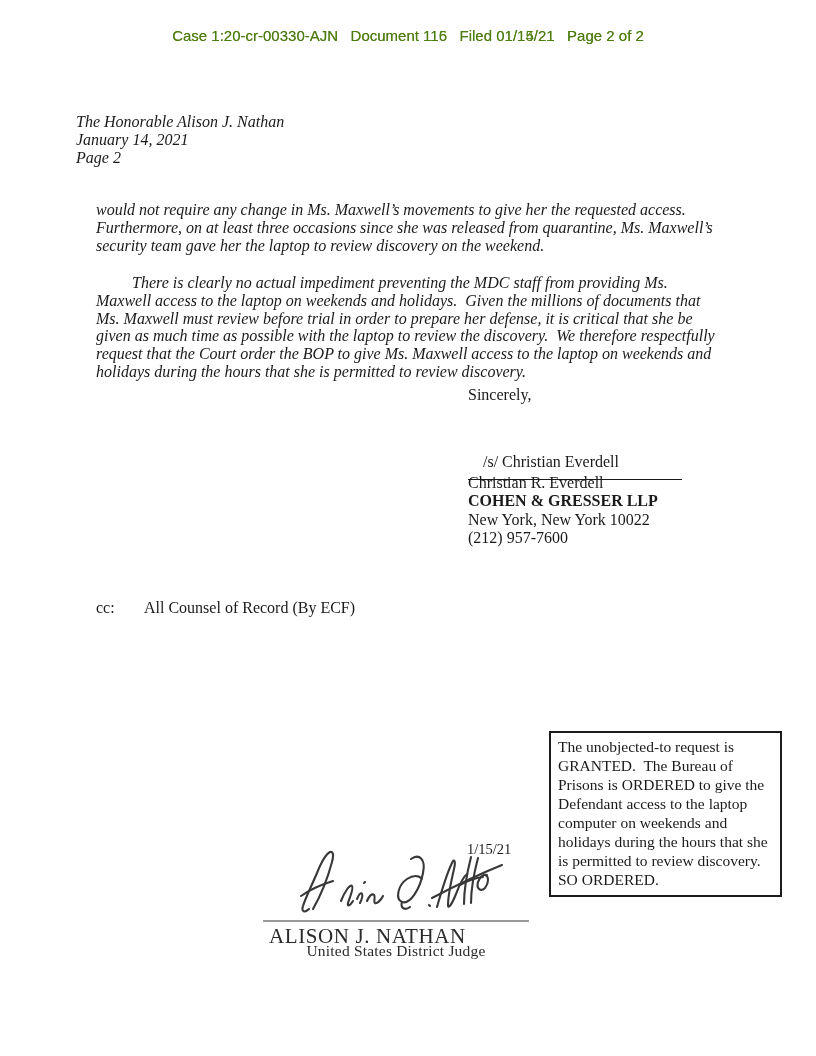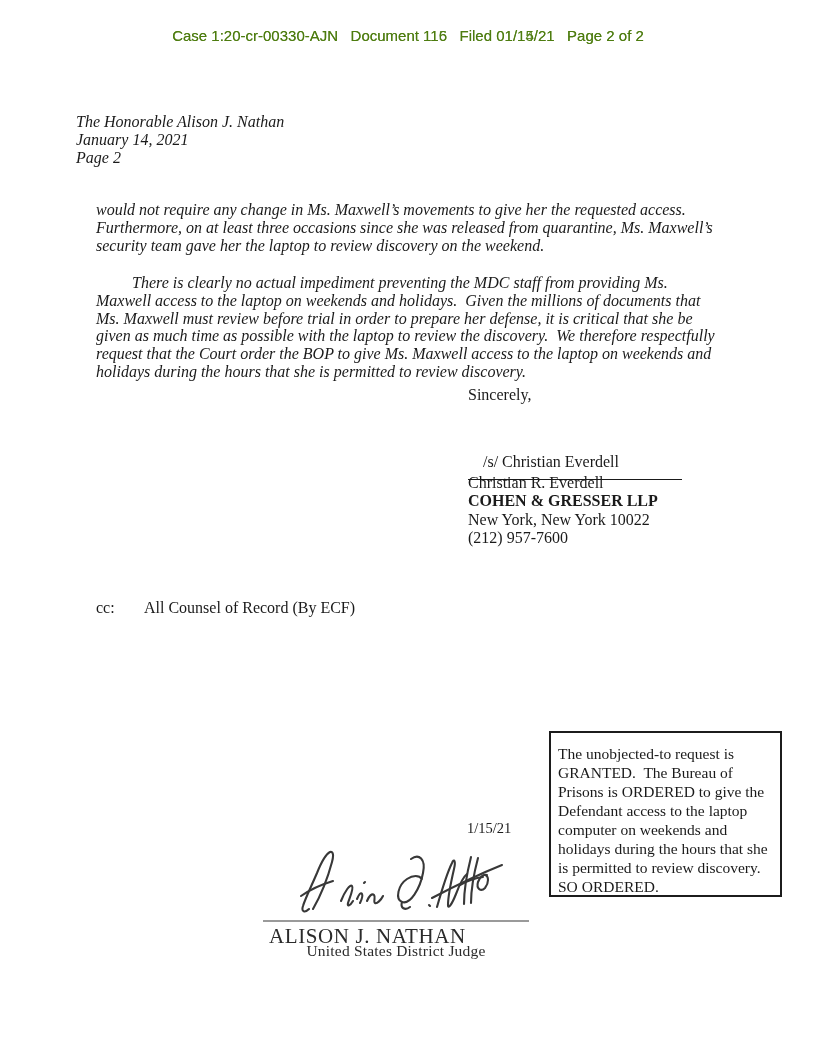--- a/index.html
+++ b/index.html
@@ -45,27 +45,27 @@
   .firm{font-weight:bold;}
   
   .cc-label{left:96px;top:599px;font-size:16px;}
   .cc-value{left:144px;top:599px;font-size:16px;}
   
   .order-box{
     left:549px;top:731px;
     width:233px;height:166px;
     box-sizing:border-box;
     border:2px solid #1c1c1c;
-    padding:11px 7px;
+    padding:4px 7px;
     font-size:15.5px;
     line-height:19px;
     white-space:pre;
   }
   
-  .endorse-date{left:467px;top:820px;font-size:14.5px;}
+  .endorse-date{left:467px;top:841px;font-size:14.5px;}
   .sig-svg{left:295px;top:843px;}
   .sig-rule{left:263px;top:920px;width:266px;height:2px;background:#9a9a9a;}
   .judge-name{
     left:269px;top:924px;width:266px;
     text-align:left;font-size:21px;
     letter-spacing:.6px;color:#2b2b2b;
   }
   .judge-title{
     left:263px;top:942px;width:266px;
     text-align:center;font-size:15.5px;

